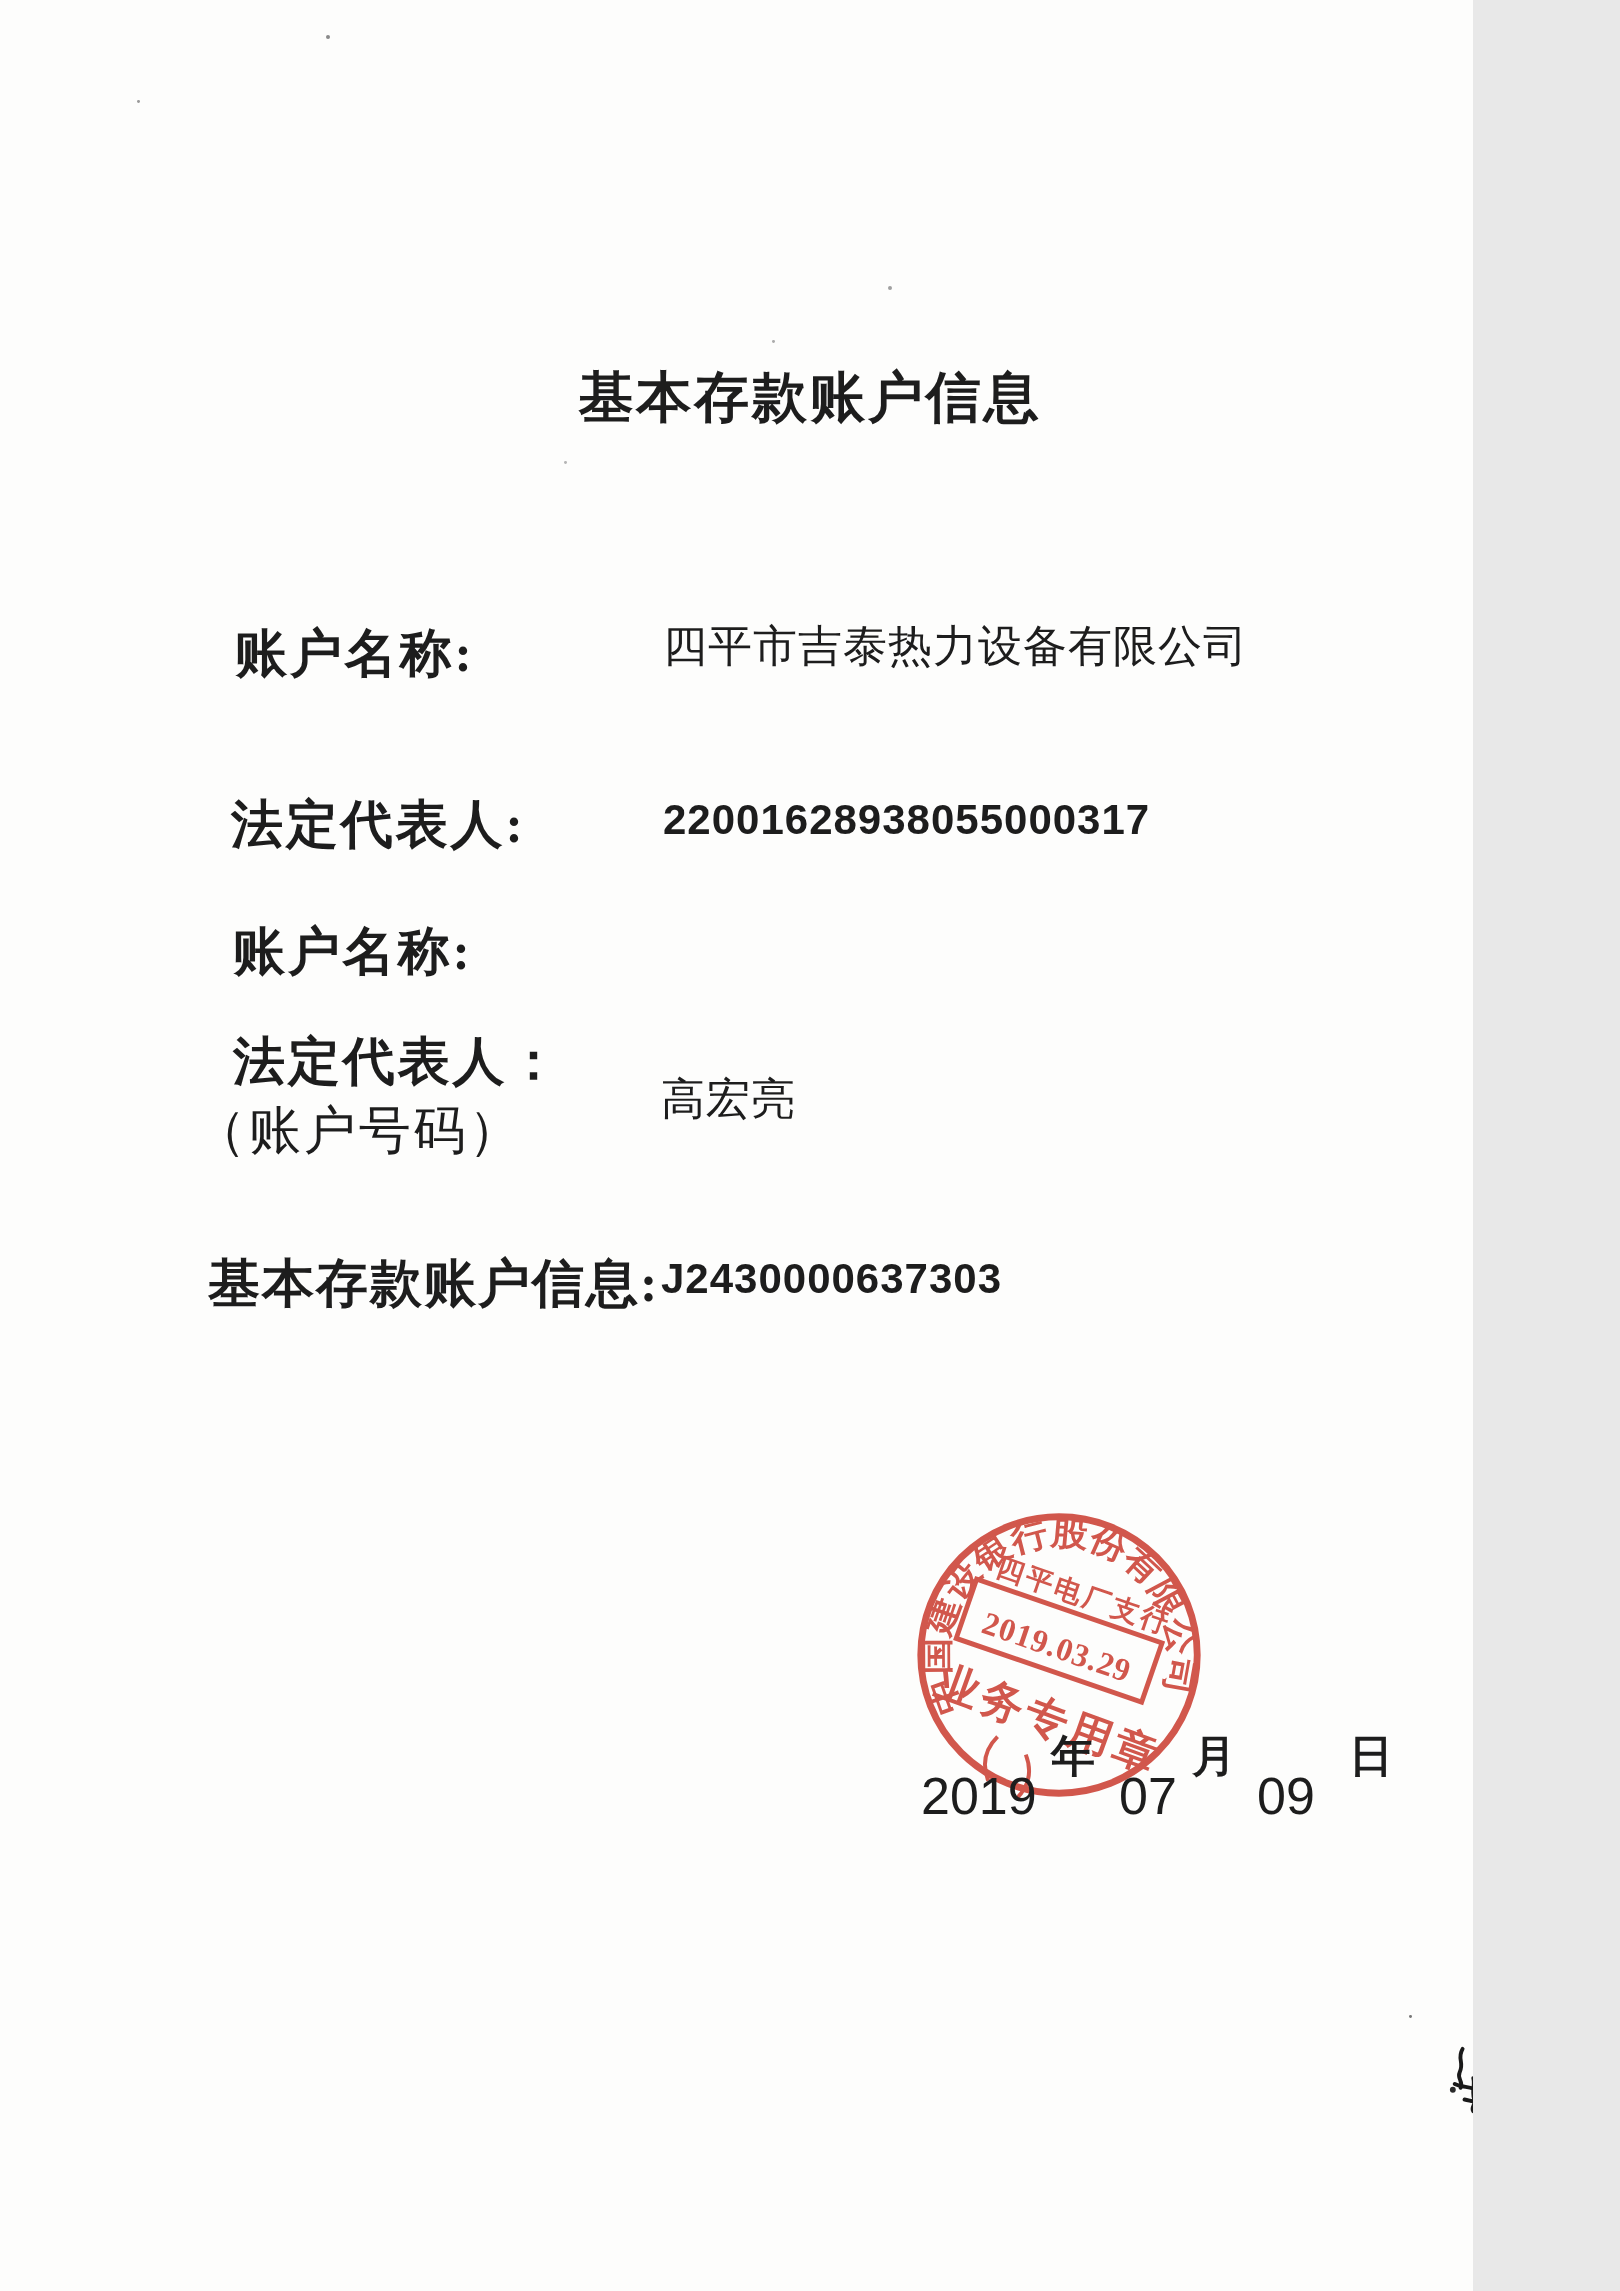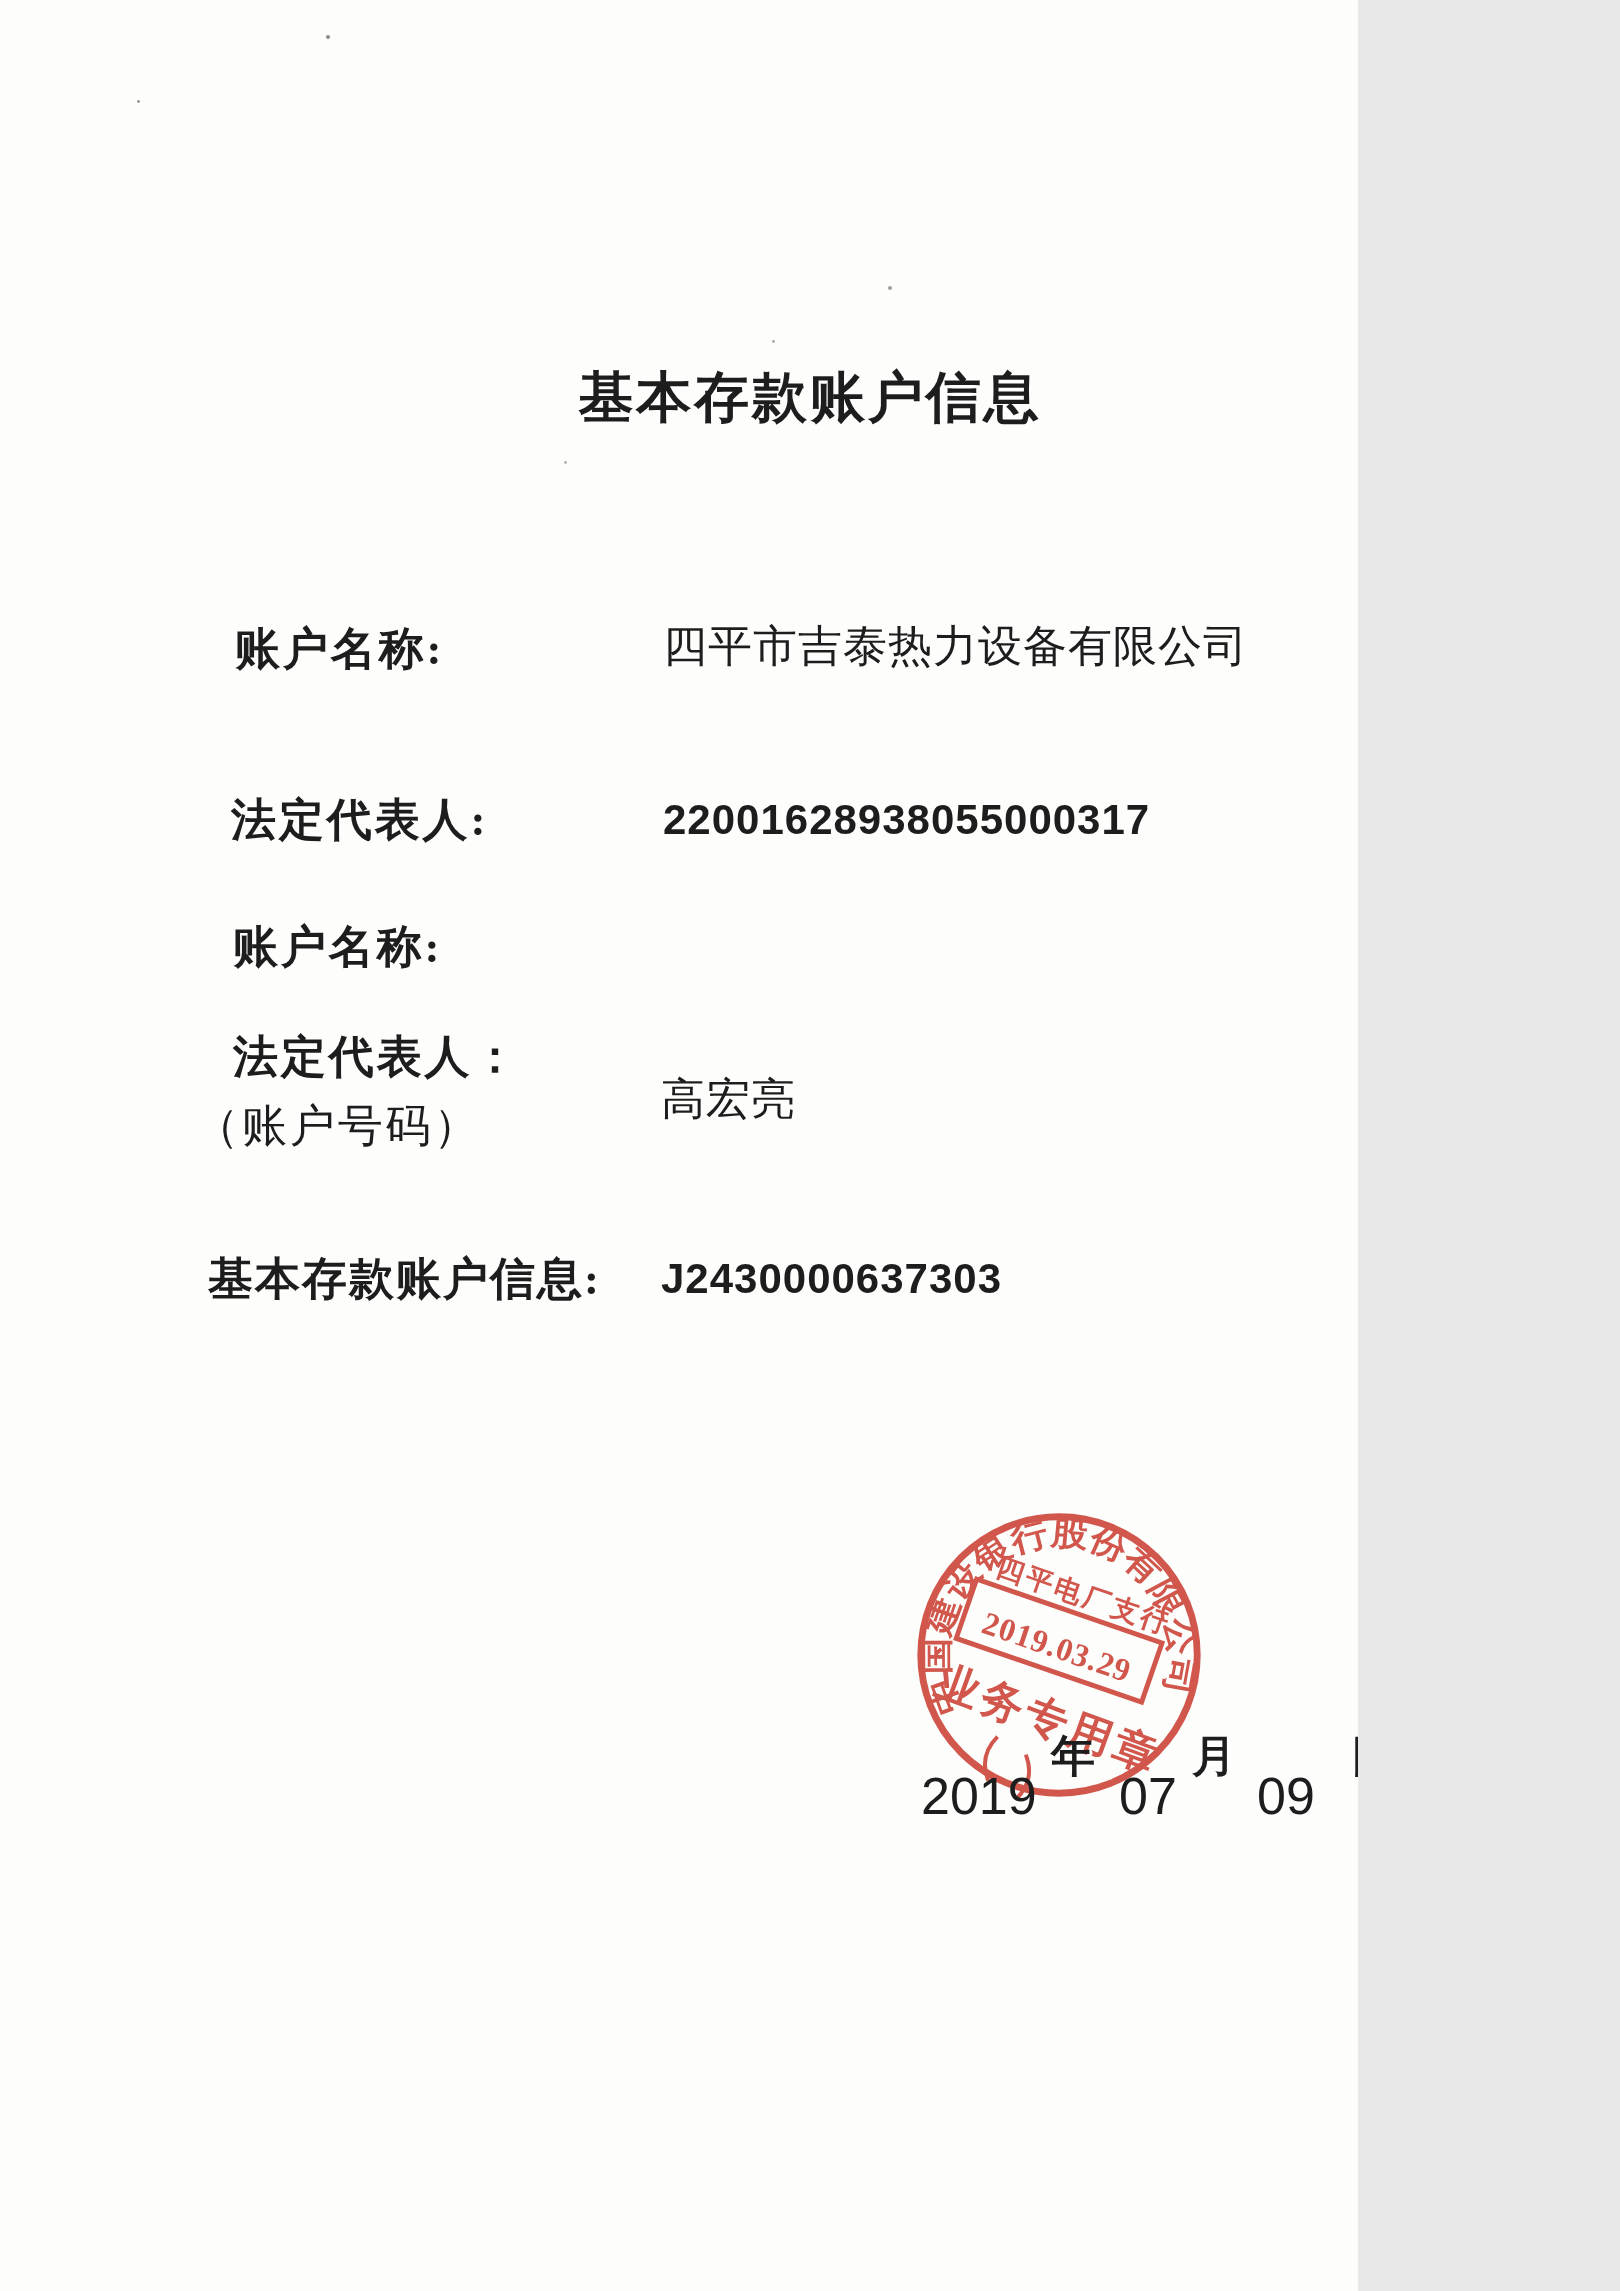--- a/index.html
+++ b/index.html
@@ -1,31 +1,31 @@
 <!DOCTYPE html>
 <html><head>
 <meta charset="utf-8">
 <style>
   html,body{margin:0;padding:0;background:#e8e8e8;}
   .page{
     position:relative;
-    width:1358px;height:2292px;
+    width:1473px;height:2292px;
     background:#fdfdfc;
     overflow:hidden;
     font-family:"Liberation Serif","DejaVu Serif",serif;
     color:#1d1d1d;
   }
   .title{
     position:absolute;top:361px;left:0;width:1620px;
     text-align:center;
     font-size:55px;font-weight:700;letter-spacing:2.9px;
   }
   .lbl{
     position:absolute;
-    font-size:45px;font-weight:600;letter-spacing:2.9px;white-space:nowrap;
+    font-size:52px;font-weight:600;letter-spacing:2.9px;white-space:nowrap;
   }
   .val{
     position:absolute;left:663px;
     font-size:44px;font-weight:500;letter-spacing:1px;white-space:nowrap;
   }
   .num{
     font-family:"Liberation Sans","DejaVu Sans",sans-serif;
     font-size:42px;font-weight:700;letter-spacing:1px;
   }
   .dateline span{position:absolute;white-space:nowrap;}

